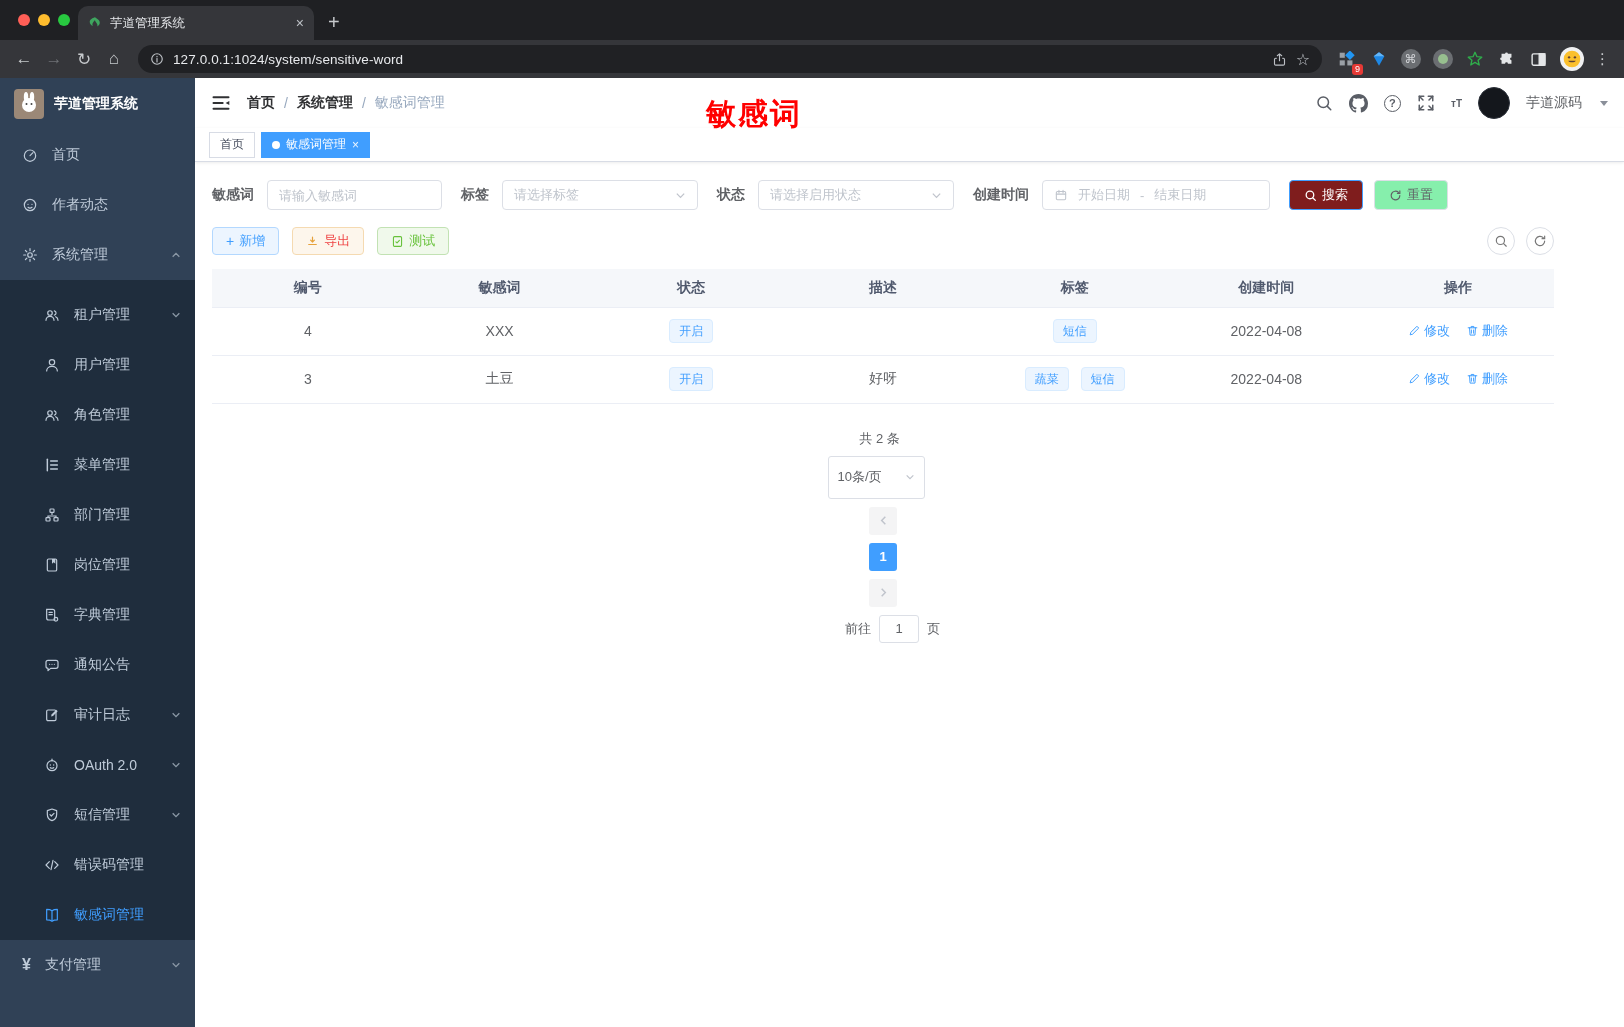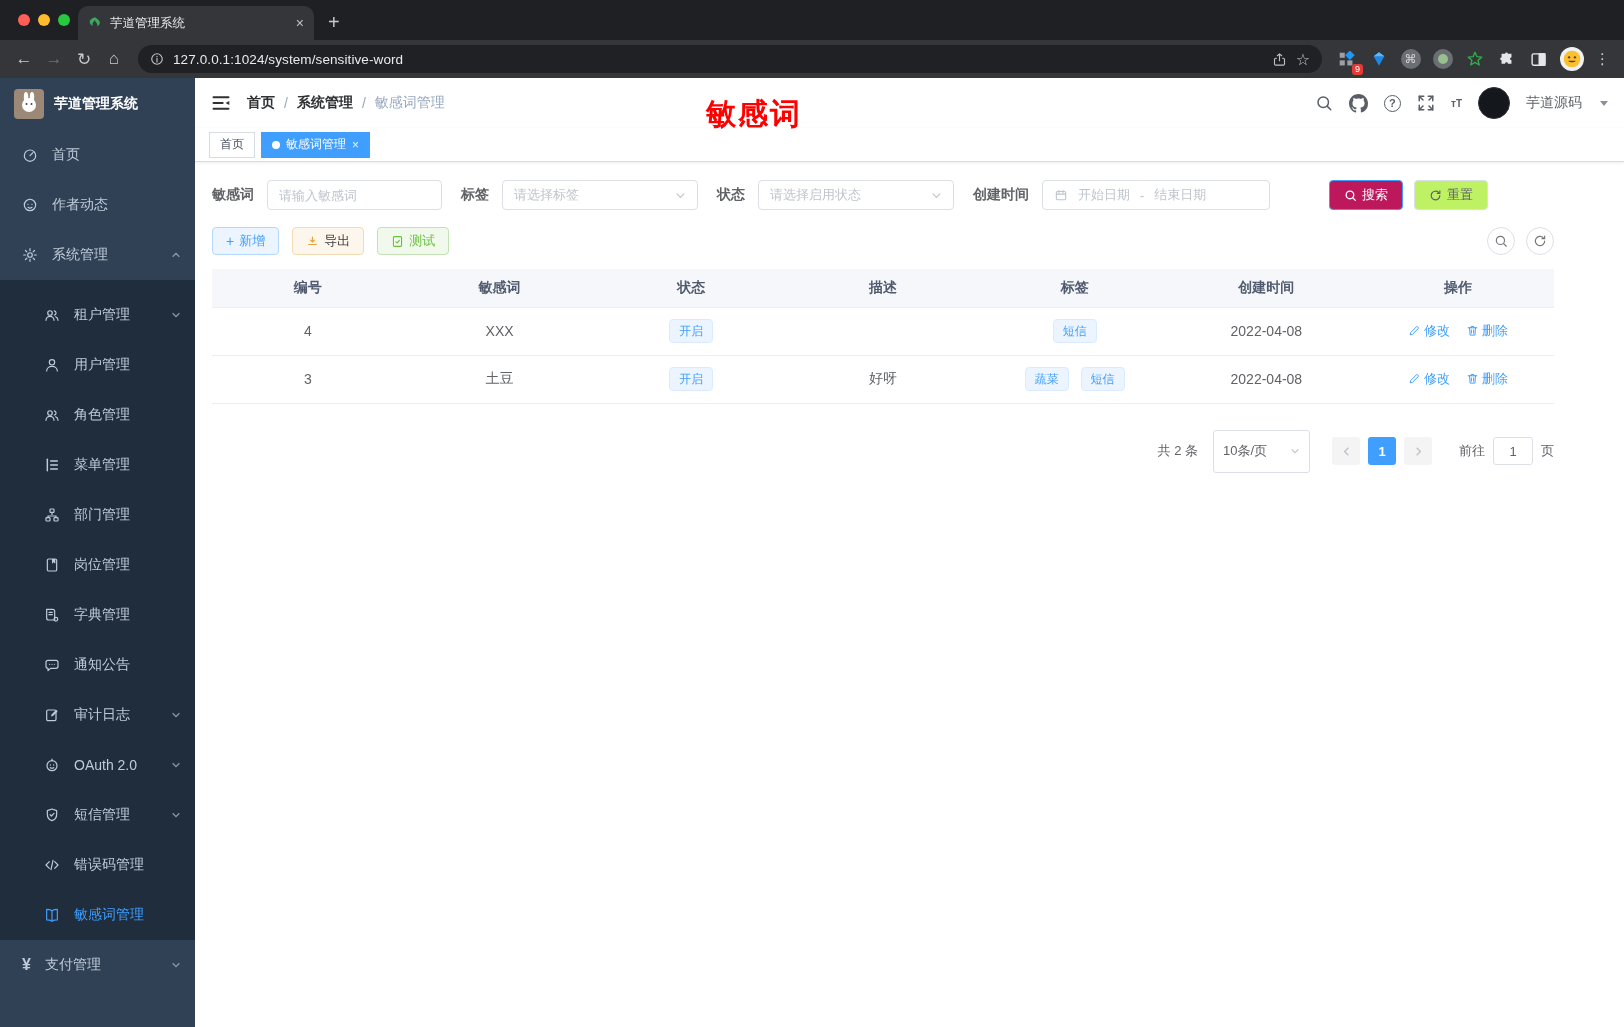--- a/index.html
+++ b/index.html
@@ -74,41 +74,41 @@
   .f-box { height:30px; border:1px solid #dcdfe6; border-radius:4px; display:flex; align-items:center; padding:0 11px; font-size:13px; color:#606266; background:#fff; }
   .placeholder { color:#bfc4cc; }
   .f-input { width:175px; }
   .f-input input { border:none; outline:none; width:100%; font-size:13px; color:#606266; font-family:inherit; }
   .f-input input::placeholder { color:#bfc4cc; }
   .f-select { width:196px; justify-content:space-between; cursor:pointer; }
   .sel-arrow svg { stroke:#c0c4cc; }
   .f-date { width:228px; gap:10px; }
   .f-date .date-sep { color:#bfc4cc; }
   .btn { height:30px; border-radius:4px; display:inline-flex; align-items:center; gap:5px; padding:0 14px; font-size:13px; cursor:pointer; border:1px solid transparent; white-space:nowrap; }
-  .btn-primary { background:#be185d; color:#fff; border-color:#409eff;margin-left:40px; }
-  .btn-default { background:#bef264; color:#606266; border-color:#dcdfe6; margin-left:11px; }
+  .btn-primary { background:#7f1d1d; color:#fff; border-color:#409eff; }
+  .btn-default { background:#86efac; color:#606266; border-color:#dcdfe6; margin-left:11px; }
 
   
   .action-row { display:flex; align-items:center; margin-top:17px; }
   .btn-sm { height:28px; padding:0 13px; border-radius:4px; font-size:13px; display:inline-flex; align-items:center; gap:5px; cursor:pointer; border:1px solid; margin-right:13px; }
   .plain-primary { color:#409eff; background:#ecf5ff; border-color:#b3d8ff; }
-  .plain-warning { color:#404040; background:#fdf6ec; border-color:#f5dab1;justify-content:center; }
+  .plain-warning { color:#ef4444; background:#fdf6ec; border-color:#f5dab1;justify-content:center; }
   .plain-success { color:#67c23a; background:#f0f9eb; border-color:#c2e2b3; }
   .right-tools { margin-left:auto; display:flex; gap:11px; }
   .circ-btn { width:28px; height:28px; border-radius:50%; border:1px solid #dcdfe6; background:#fff; color:#666; display:flex; align-items:center; justify-content:center; cursor:pointer; }
 
   
   table { width:100%; border-collapse:collapse; margin-top:14px; table-layout:fixed; }
   th { background:#f5f7fa; color:#515a6e; font-size:14px; font-weight:700; height:38px; text-align:center; border-bottom:1px solid #ebeef5; }
   td { height:48px; text-align:center; font-size:14px; color:#606266; border-bottom:1px solid #ebeef5; }
   .el-tag { display:inline-flex; align-items:center; height:24px; padding:0 9px; background:#ecf5ff; border:1px solid #d9ecff; border-radius:4px; color:#409eff; font-size:12px; margin:0 4px; }
   .op-link { color:#409eff; font-size:13px; display:inline-flex; align-items:center; gap:3px; margin:0 8px; cursor:pointer; }
 
   
-  .pagination { display:flex; align-items:center; justify-content:flex-end; margin-top:26px; font-size:13px; color:#606266; gap:8px; }
+  .pagination { display:flex; align-items:center; justify-content:flex-end; margin-top:26px; font-size:13px; color:#606266; gap:8px;flex-direction:column; }
   .pg-total { margin-right:7px; }
   .pg-size { width:97px; height:43px; border:1px solid #dcdfe6; border-radius:3px; display:flex; align-items:center; justify-content:space-between; padding:0 9px; cursor:pointer; margin-right:14px; }
   .pg-btn { width:28px; height:28px; border-radius:3px; background:#f4f4f5; color:#a8abb2; display:flex; align-items:center; justify-content:center; cursor:pointer; }
   .pg-cur { width:28px; height:28px; border-radius:3px; background:#409eff; color:#fff; display:flex; align-items:center; justify-content:center; font-weight:700; cursor:pointer; }
   .pg-goto { margin-left:19px; display:flex; align-items:center; gap:8px; }
   .pg-goto input { width:40px; height:28px; border:1px solid #dcdfe6; border-radius:3px; text-align:center; font-size:13px; color:#606266; outline:none; font-family:inherit; }
 
   svg.ic { display:block; }
 </style>
 </head>

